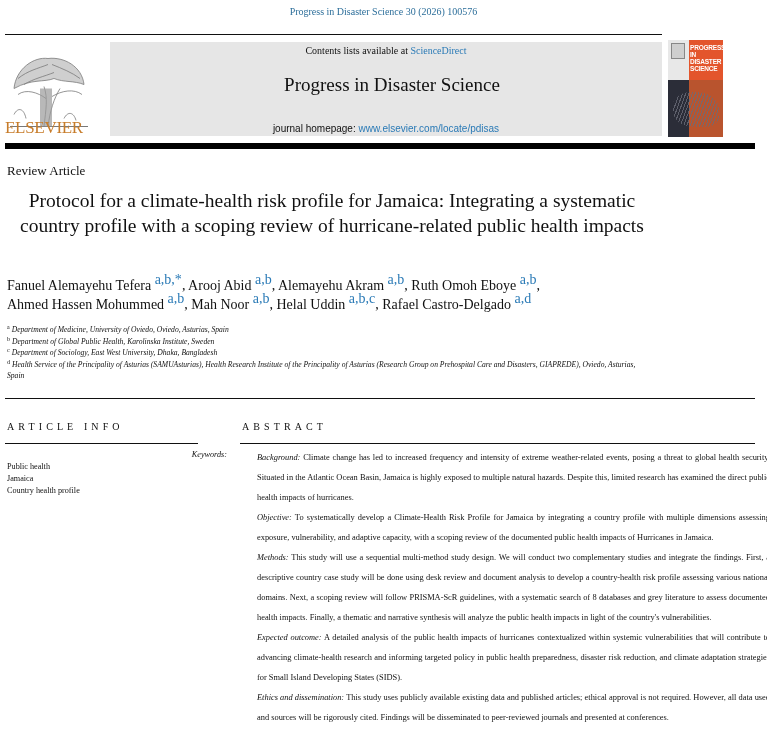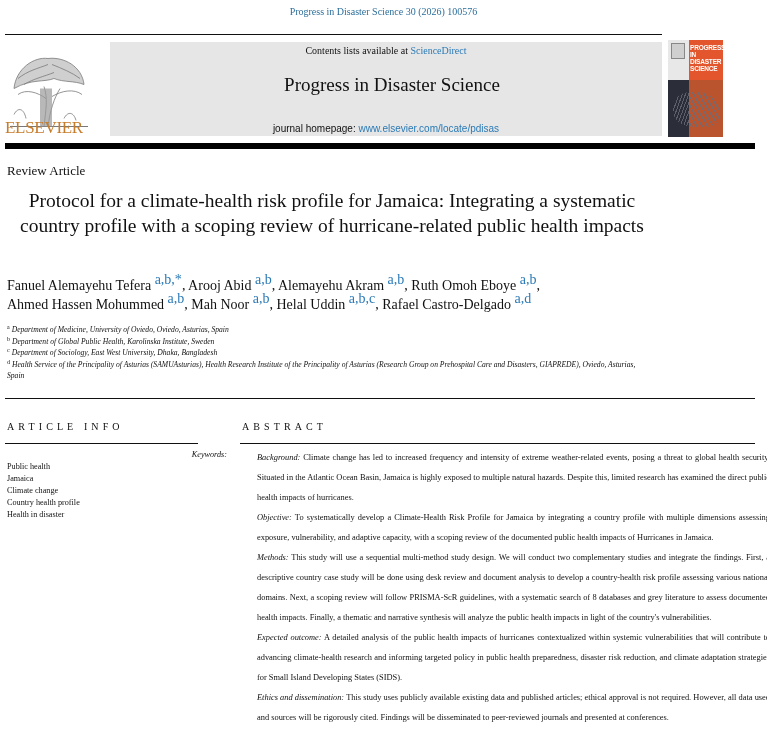--- a/index.html
+++ b/index.html
@@ -113,23 +113,21 @@
 </div>
 
 <div id="mid-rule" class="abs"></div>
 
 <div id="article-info-heading" class="abs">ARTICLE INFO</div>
 <div id="info-rule" class="abs"></div>
 <div id="keywords" class="abs">
   <div class="kw-label">Keywords:</div>
   <div>Public health</div>
   <div>Jamaica</div>
-  <div>Climate change</div>
   <div>Country health profile</div>
-  <div>Health in disaster</div>
 </div>
 
 <div id="abstract-heading" class="abs">ABSTRACT</div>
 <div id="abstract-rule" class="abs"></div>
 <div id="abstract" class="abs">
   <p><span class="lbl">Background:</span><span> Climate change has led to increased frequency and intensity of extreme weather-related events, posing a threat to global health security. Situated in the Atlantic Ocean Basin, Jamaica is highly exposed to multiple natural hazards. Despite this, limited research has examined the direct public health impacts of hurricanes.</span></p>
   <p><span class="lbl">Objective:</span><span> To systematically develop a Climate-Health Risk Profile for Jamaica by integrating a country profile with multiple dimensions assessing exposure, vulnerability, and adaptive capacity, with a scoping review of the documented public health impacts of Hurricanes in Jamaica.</span></p>
   <p><span class="lbl">Methods:</span><span> This study will use a sequential multi-method study design. We will conduct two complementary studies and integrate the findings. First, a descriptive country case study will be done using desk review and document analysis to develop a country-health risk profile assessing various national domains. Next, a scoping review will follow PRISMA-ScR guidelines, with a systematic search of 8 databases and grey literature to assess documented health impacts. Finally, a thematic and narrative synthesis will analyze the public health impacts in light of the country's vulnerabilities.</span></p>
   <p><span class="lbl">Expected outcome:</span><span> A detailed analysis of the public health impacts of hurricanes contextualized within systemic vulnerabilities that will contribute to advancing climate-health research and informing targeted policy in public health preparedness, disaster risk reduction, and climate adaptation strategies for Small Island Developing States (SIDS).</span></p>
   <p><span class="lbl">Ethics and dissemination:</span><span> This study uses publicly available existing data and published articles; ethical approval is not required. However, all data used and sources will be rigorously cited. Findings will be disseminated to peer-reviewed journals and presented at conferences.</span></p>

